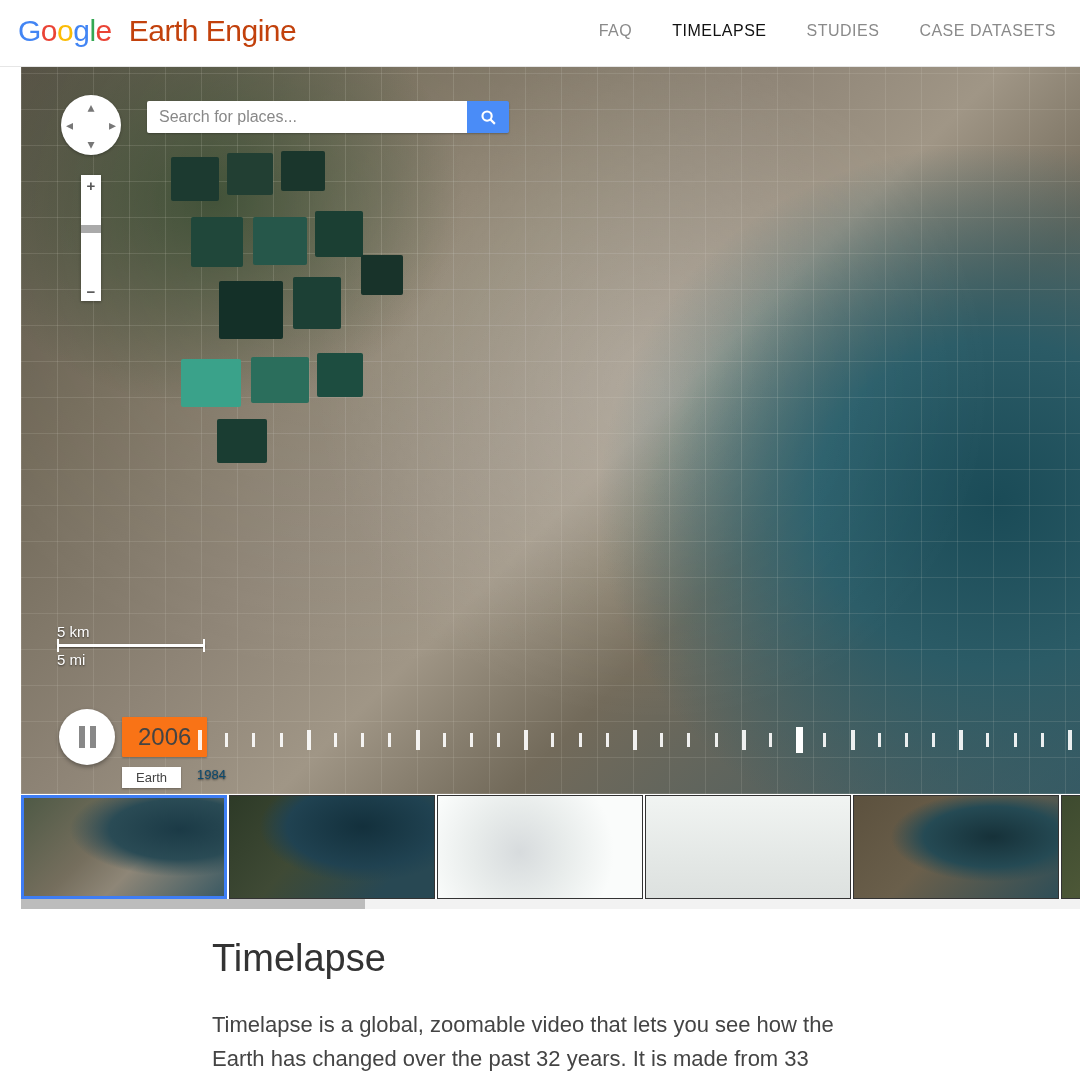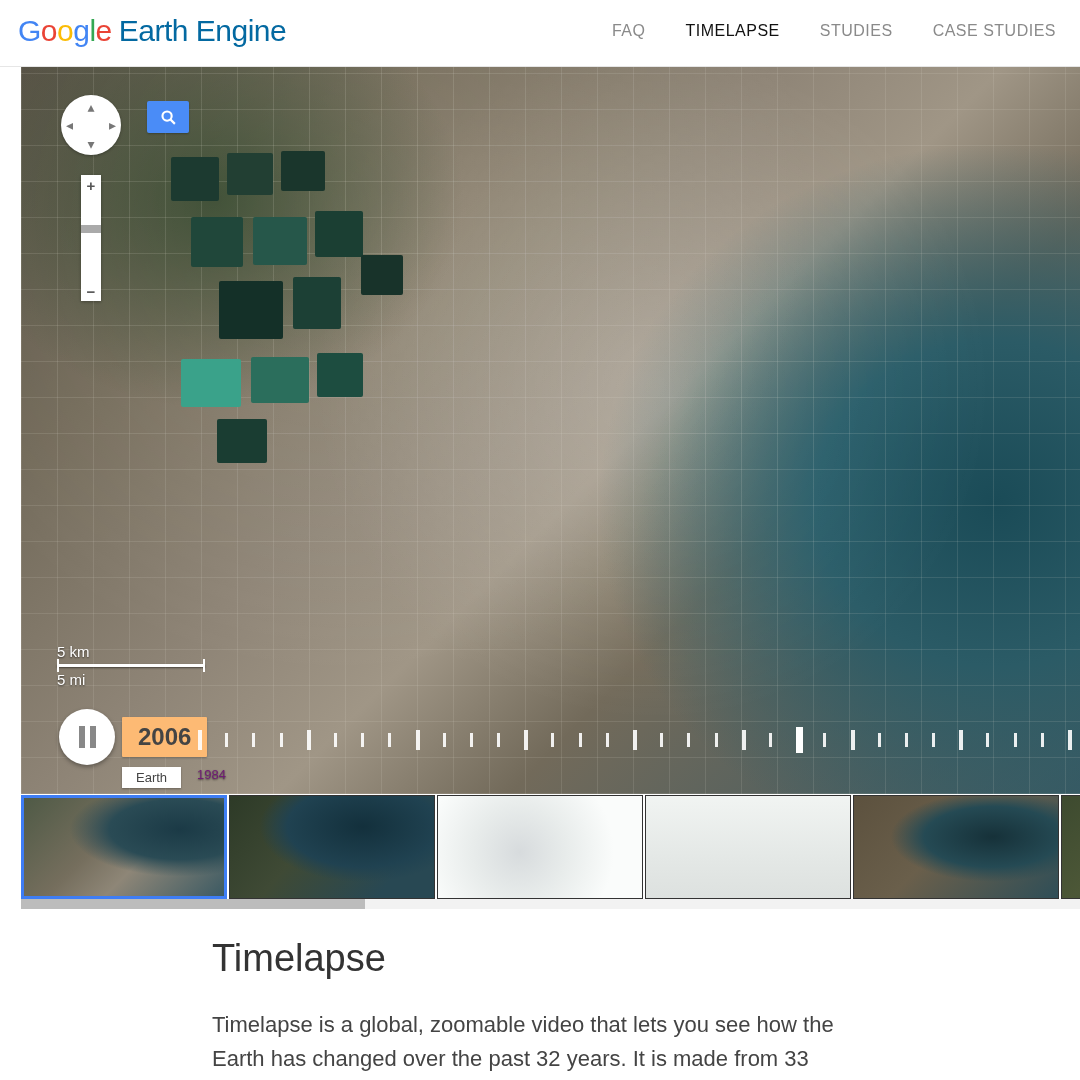--- a/index.html
+++ b/index.html
@@ -7,21 +7,21 @@
 
 .header { display: flex; align-items: center; justify-content: space-between; padding: 14px 24px 18px 18px; border-bottom: 1px solid #e6e6e6; }
 .logo { display: flex; align-items: baseline; font-size: 30px; font-weight: 400; letter-spacing: -0.5px; }
 .logo-google { display: inline-flex; font-weight: 500; }
 .logo-google span:nth-child(1){color:#4285F4;}
 .logo-google span:nth-child(2){color:#EA4335;}
 .logo-google span:nth-child(3){color:#FBBC05;}
 .logo-google span:nth-child(4){color:#4285F4;}
 .logo-google span:nth-child(5){color:#34A853;}
 .logo-google span:nth-child(6){color:#EA4335;}
-.logo-ee { color: #0369a1; margin-left: 7px; font-weight: 400; }
+.logo-ee { color: #c2410c; margin-left: 17px; font-weight: 400; }
 .nav { display: flex; gap: 40px; }
 .nav a { text-decoration: none; font-size: 16px; color: #8a8a8a; letter-spacing: 0.5px; }
 .nav a.active { color: #111; }
 
 .map { position: relative; width: 1059px; height: 727px; margin-left: 21px; overflow: hidden; }
 .map-bg { position:absolute; inset:0; background:
   radial-gradient(ellipse 640px 580px at 92% 60%, #1a4b57 0%, #2b5b66 28%, rgba(43,91,102,0) 62%),
   radial-gradient(ellipse 360px 300px at 18% 18%, #3b4a33 0%, rgba(59,74,51,0) 70%),
   linear-gradient(135deg, #555044 0%, #726a5a 22%, #8e8476 42%, #a09686 55%, #726a5a 68%, #3b5a63 100%);
 }
@@ -43,39 +43,39 @@
 .zoom { position:absolute; left:60px; top:108px; width:20px; display:flex; flex-direction:column; align-items:center; box-shadow:0 1px 3px rgba(0,0,0,.3); }
 .zoom button { width:20px; height:20px; background:#fff; border:none; color:#555; font-weight:bold; font-size:15px; }
 .zoom .track { width:20px; height:86px; background:#fff; display:flex; justify-content:center; align-items:flex-start; }
 .zoom .handle { width:22px; height:8px; background:#aaa; margin-top:30px; }
 
 .searchbar { position:absolute; left:126px; top:34px; display:flex; box-shadow:0 1px 2px rgba(0,0,0,.25); border-radius:2px; overflow:hidden; }
 .searchbar input { width:320px; height:32px; border:none; padding:0 12px; font-size:16px; color:#333; outline:none; }
 .searchbar input::placeholder { color:#888; }
 .searchbar button { width:42px; height:32px; background:#4a8cf7; border:none; display:flex; align-items:center; justify-content:center; }
 
-.scalebar { position:absolute; left:36px; top:576px; color:#fff; font-size:15px; text-shadow:0 1px 2px rgba(0,0,0,.6); }
+.scalebar { position:absolute; left:36px; top:556px; color:#fff; font-size:15px; text-shadow:0 1px 2px rgba(0,0,0,.6); }
 .scalebar .line { width:148px; height:3px; background:#fff; margin:4px 0; box-shadow:0 1px 2px rgba(0,0,0,.5); position:relative; }
 .scalebar .line::before, .scalebar .line::after { content:""; position:absolute; width:2px; height:13px; background:#fff; top:-5px; }
 .scalebar .line::before { left:0; } .scalebar .line::after { right:0; }
 .scalebar .row { display:flex; align-items:center; gap:8px; }
 
 .controls { position:absolute; left:38px; top:642px; display:flex; flex-direction:column; gap:0; align-items:stretch; }
 .controls .row1 { display:flex; align-items:center; }
 .play { width:56px; height:56px; border-radius:50%; background:#fff; box-shadow:0 2px 4px rgba(0,0,0,.35); display:flex; align-items:center; justify-content:center; }
 .play span { display:inline-flex; gap:5px; }
 .play span i { width:6px; height:22px; background:#888; }
-.year { background:#fdba74; padding:6px 16px; font-size:24px; color:#444; margin-left:7px; border-radius:1px; box-shadow:0 1px 2px rgba(0,0,0,.3);font-weight:bold; }
+.year { background:#f97316; padding:6px 16px; font-size:24px; color:#444; margin-left:7px; border-radius:1px; box-shadow:0 1px 2px rgba(0,0,0,.3); }
 .speed { background:#fff; font-size:13px; color:#444; padding:3px 14px; margin-top:2px; align-self:flex-start; margin-left:63px; box-shadow:0 1px 2px rgba(0,0,0,.3); }
 
 .tickbar { position:absolute; left:177px; top:658px; right:0; height:30px; display:flex; align-items:center; }
 .tick { width:3px; height:14px; background:rgba(255,255,255,.9); }
 .tick.major { height:20px; width:4px; }
 .tick.active { height:26px; width:7px; background:#fff; }
-.tick-label { position:absolute; left:176px; top:700px; font-size:13px; color:#701a75; text-shadow:0 1px 2px rgba(0,0,0,.6); }
+.tick-label { position:absolute; left:176px; top:700px; font-size:13px; color:#0c4a6e; text-shadow:0 1px 2px rgba(0,0,0,.6); }
 
 .thumbs { margin-left:21px; width:1059px; display:flex; gap:2px; padding-top:1px; overflow:hidden; }
 .thumb { width:206px; height:104px; flex-shrink:0; position:relative; border:1px solid #333; }
 .thumb.sel { border:3px solid #3e7df5; }
 .t1 { background: radial-gradient(ellipse at 78% 32%, #1b3a46 0%, #2a4b55 32%, rgba(0,0,0,0) 50%), linear-gradient(135deg,#4f5a46 0%, #756e5d 40%, #8e8677 60%, #3c5a63 100%); }
 .t2 { background: radial-gradient(ellipse at 65% 30%, #13303c 0%, #204251 40%, rgba(0,0,0,0) 55%), linear-gradient(130deg,#2d3a27 0%, #3f4a35 40%, #284853 80%); }
 .t3 { background: radial-gradient(circle at 40% 55%, #d7dbdd 0%, #e8eceb 35%, #fafcfb 70%); }
 .t4 { background: linear-gradient(180deg,#f1f4f2 0%, #e4e8e6 60%, #dde1df 100%); }
 .t5 { background: radial-gradient(ellipse at 68% 40%, #163139 0%, #254a54 35%, rgba(0,0,0,0) 52%), linear-gradient(135deg,#5c513e 0%, #6a5f4b 45%, #2f4e57 100%); }
 .t6 { background: linear-gradient(140deg,#3d4a2f 0%, #4c5737 40%, #30483f 100%); }
@@ -99,21 +99,21 @@
         <span>g</span>
         <span>l</span>
         <span>e</span>
       </span>
     <span class="logo-ee">Earth Engine</span>
   </div>
   <nav class="nav">
     <a href="#">FAQ</a>
     <a href="#" class="active">TIMELAPSE</a>
     <a href="#">STUDIES</a>
-    <a href="#">CASE STUDIES</a>
+    <a href="#">CASE DATASETS</a>
   </nav>
 </div>
 
 <div class="map">
   <div class="map-bg"></div>
   <div class="map-patches">
     <div class="patch" style="left:10px;top:10px;width:48px;height:44px;background:#1c3a30;"></div>
     <div class="patch" style="left:66px;top:6px;width:46px;height:42px;background:#223f33;"></div>
     <div class="patch" style="left:120px;top:4px;width:44px;height:40px;background:#1a362c;"></div>
     <div class="patch" style="left:30px;top:70px;width:52px;height:50px;background:#20473a;"></div>
@@ -137,20 +137,21 @@
 
   <div class="zoom">
     <button>+</button>
     <div class="track">
         <div class="handle"></div>
       </div>
     <button>−</button>
   </div>
 
   <div class="searchbar">
+    <input placeholder="Search for places..." style="">
     <button>
       <svg width="17" height="17" viewBox="0 0 24 24" fill="none" stroke="#fff" stroke-width="3">
           <circle cx="10" cy="10" r="6.5"></circle>
           <line x1="15" y1="15" x2="21" y2="21"></line>
         </svg>
     </button>
   </div>
 
   <div class="scalebar">
     <div class="row">

